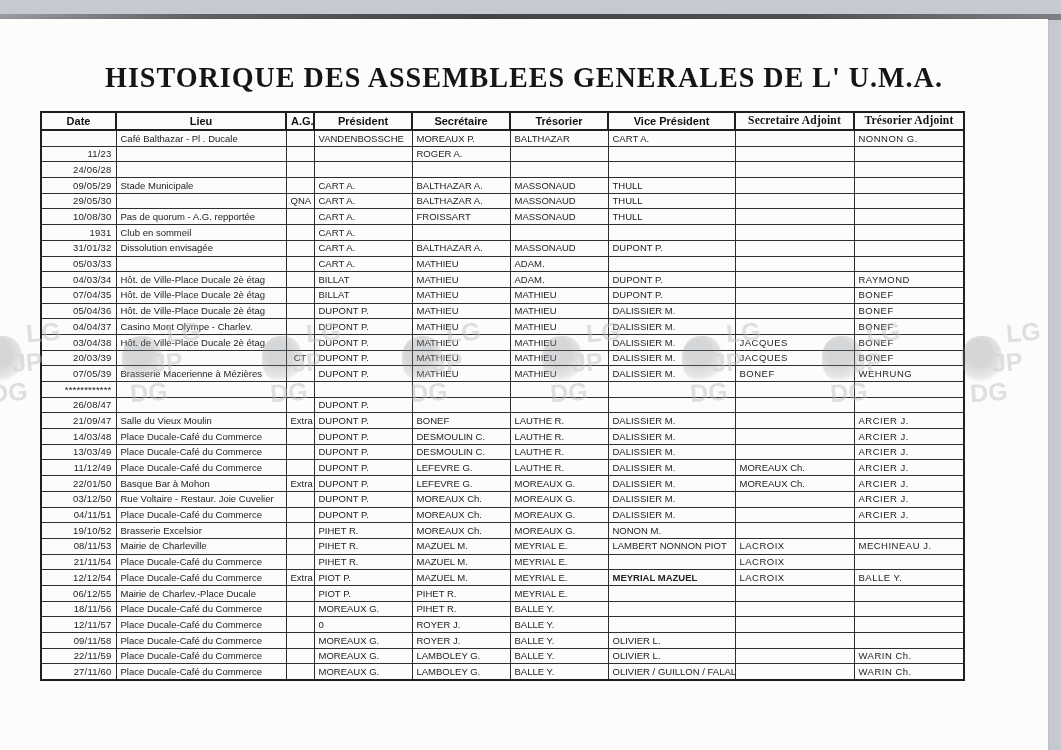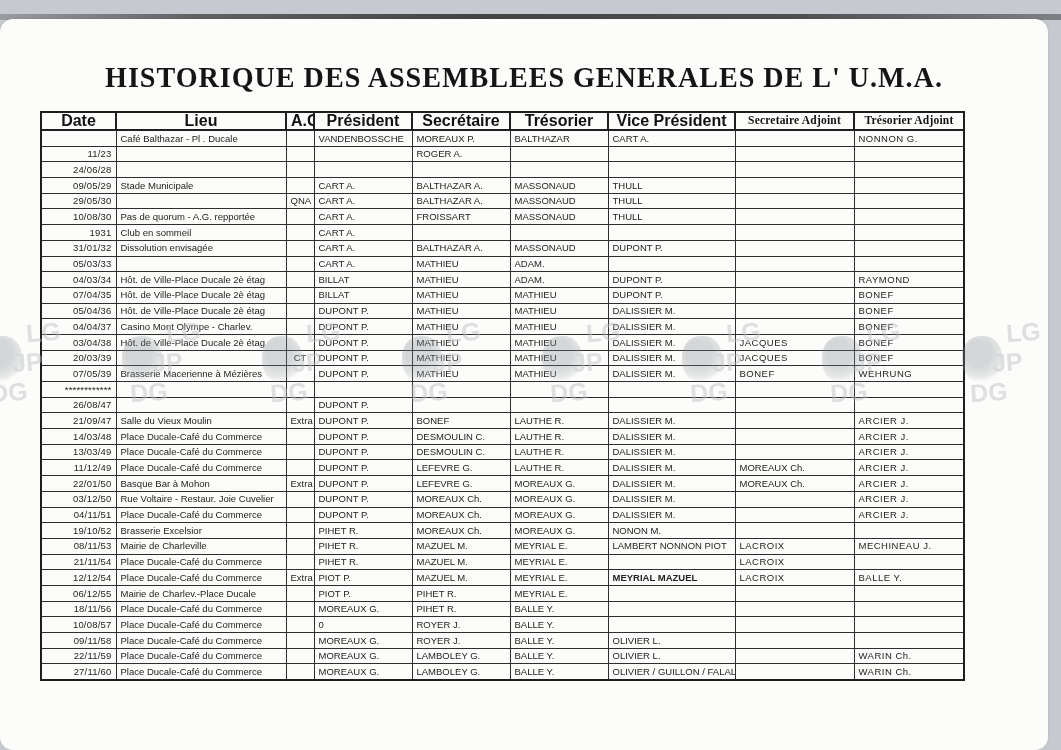--- a/index.html
+++ b/index.html
@@ -11,41 +11,40 @@
   
   .scan-edge{
     position:absolute;top:14px;left:0;width:1061px;height:6px;z-index:1;
     background:linear-gradient(90deg,#9a9da0 0%,#606264 18%,#434446 45%,#4e4f51 75%,#7e8083 100%);
     filter:blur(0.6px);
   }
   .page{
     position:absolute;top:19px;left:0;width:1048px;height:731px;z-index:2;
     background:#fcfcfa;
     box-shadow:0 0 2px rgba(0,0,0,0.15);
-    border-radius:13px;
   }
   .title{
     position:absolute;top:42px;left:0;width:100%;margin:0;text-align:center;
     font-family:"Liberation Serif", serif;font-weight:bold;font-size:29px;
     letter-spacing:1px;color:#151515;transform:scaleX(0.97);
   }
   table.ag{
     position:absolute;top:92px;left:40px;width:923px;
     border-collapse:collapse;table-layout:fixed;
     border:2px solid #1f1f1f;
     background:transparent;
   }
   table.ag th, table.ag td{
     border:1px solid #2e2e2e;
     padding:0 4px;height:14.7px;overflow:hidden;white-space:nowrap;
     font-size:9.5px;line-height:1;color:#232323;vertical-align:middle;
     font-family:"Liberation Sans", sans-serif;
   }
   table.ag thead th{
-    height:16px;font-size:16px;font-weight:bold;text-align:center;
+    height:16px;font-size:11px;font-weight:bold;text-align:center;
     border:2px solid #1f1f1f;color:#111;
   }
   table.ag thead th.serif{
     font-family:"Liberation Serif", serif;font-size:11.5px;letter-spacing:0.2px;
   }
   td.c0{text-align:right;letter-spacing:0.2px;}
   td.c2{text-align:center;padding:0 1px;}
   td.c1,td.c3,td.c4,td.c5,td.c6,td.c7,td.c8{text-align:left;}
   .s-small{font-size:7.5px;}
   .s-small-bold{font-size:8px;font-weight:bold;}
@@ -442,21 +441,21 @@
           <td class="c1">Place Ducale-Café du Commerce</td>
           <td class="c2"></td>
           <td class="c3">MOREAUX G.</td>
           <td class="c4">PIHET R.</td>
           <td class="c5">BALLE Y.</td>
           <td class="c6"></td>
           <td class="c7"></td>
           <td class="c8"></td>
         </tr>
         <tr>
-          <td class="c0">10/08/57</td>
+          <td class="c0">12/11/57</td>
           <td class="c1">Place Ducale-Café du Commerce</td>
           <td class="c2"></td>
           <td class="c3 s-num">0</td>
           <td class="c4">ROYER J.</td>
           <td class="c5">BALLE Y.</td>
           <td class="c6"></td>
           <td class="c7"></td>
           <td class="c8"></td>
         </tr>
         <tr>

